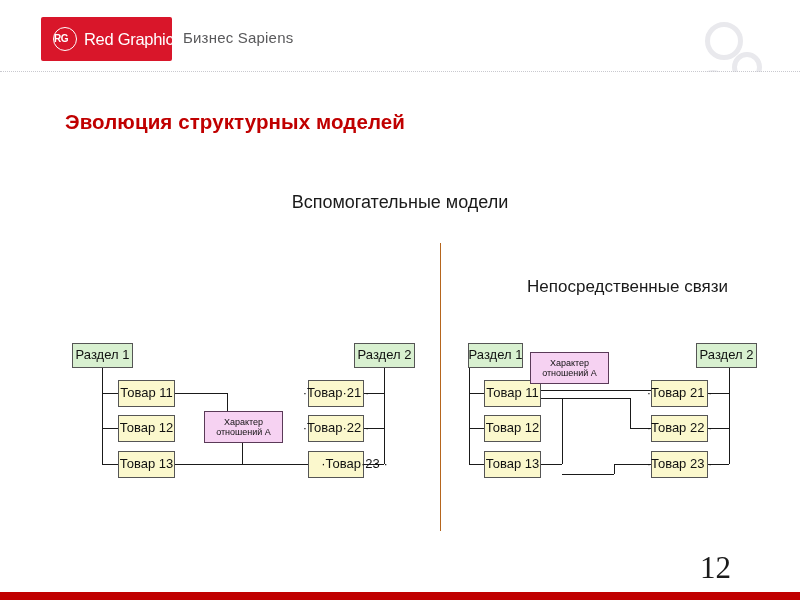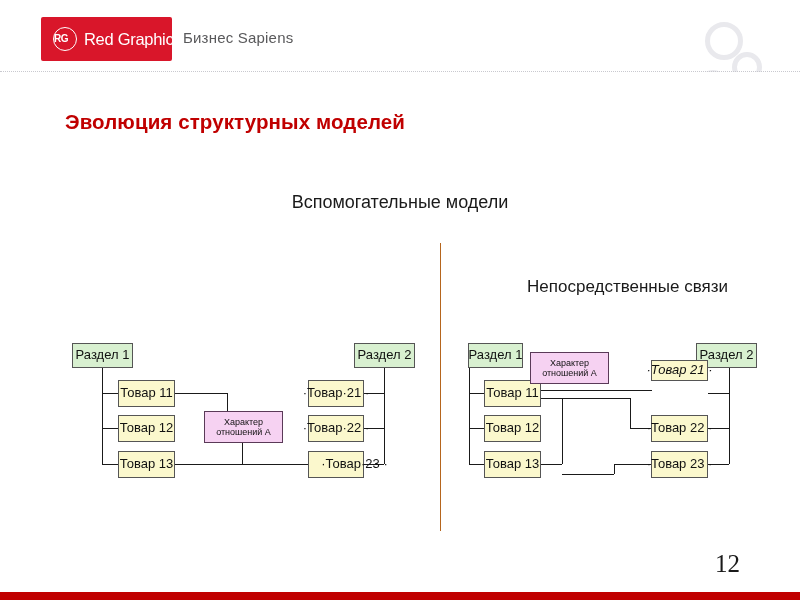--- a/index.html
+++ b/index.html
@@ -85,22 +85,22 @@
   .ln{position:absolute;background:#1a1a1a;z-index:1;}
   .ln.h{height:1px;}
   .ln.v{width:1px;}
 
   
   .footer-txt{
     position:absolute;left:16px;top:561px;
     font-size:7.5px;color:#8d8d92;line-height:1.45;letter-spacing:.35px;
   }
   .page-num{
-    position:absolute;left:700px;top:550px;width:40px;text-align:right;
-    font-size:25px;color:#1a1a1a;font-family:"Liberation Serif", serif;
+    position:absolute;left:700px;top:550px;width:40px;text-align:left;
+    font-size:31px;color:#1a1a1a;font-family:"Liberation Serif", serif;
   }
   .bottom-bar{
     position:absolute;left:0;top:592px;width:800px;height:8px;background:#c00000;
   }
 </style>
 </head>
 <body>
 
 <div class="slide">
 
@@ -181,21 +181,21 @@
     <div class="ln h" style="left:268px;top:464px;width:21px;"></div>
     <div class="ln v" style="left:289px;top:368px;height:96px;"></div>
 
     <div class="node sec" style="left:28px;top:343px;width:55px;height:25px;">Раздел 1</div>
     <div class="node sec" style="left:256px;top:343px;width:61px;height:25px;">Раздел 2</div>
 
     <div class="node item" style="left:44px;top:380px;width:57px;height:27px;">Товар 11</div>
     <div class="node item" style="left:44px;top:415px;width:57px;height:27px;">Товар 12</div>
     <div class="node item" style="left:44px;top:451px;width:57px;height:27px;">Товар 13</div>
 
-    <div class="node item" style="left:211px;top:360px;width:57px;height:21px;font-style:italic;">·Товар 21 ·</div>
+    <div class="node item" style="left:211px;top:380px;width:57px;height:27px;">·Товар 21 ·</div>
     <div class="node item" style="left:211px;top:415px;width:57px;height:27px;">·Товар 22 ·</div>
     <div class="node item" style="left:211px;top:451px;width:57px;height:27px;">·Товар 23 ·</div>
 
     <div class="node rel" style="left:90px;top:352px;width:79px;height:32px;z-index:4;">Характер отношений А</div>
   </div>
 
   <div class="page-num">12</div>
   <div class="bottom-bar"></div>
 
 </div>

